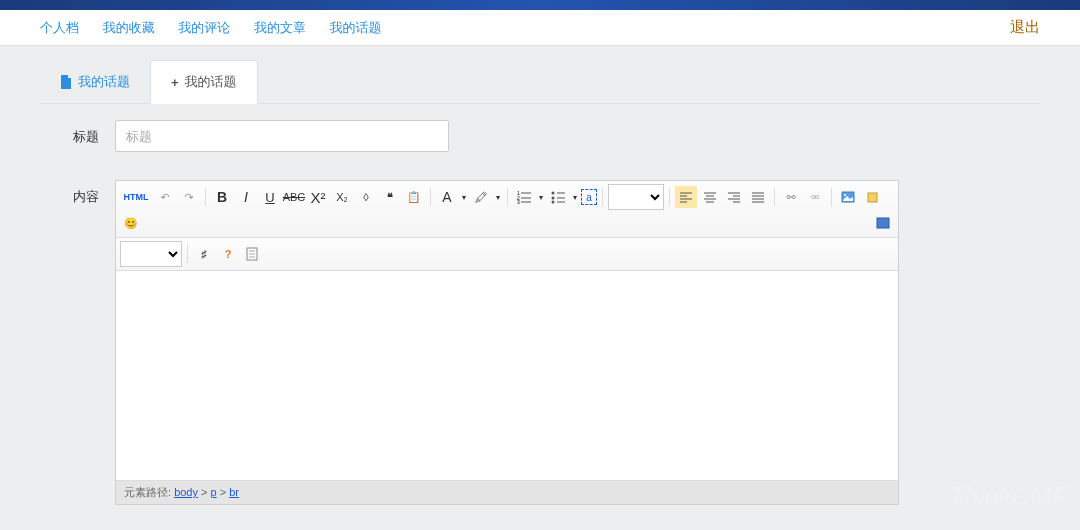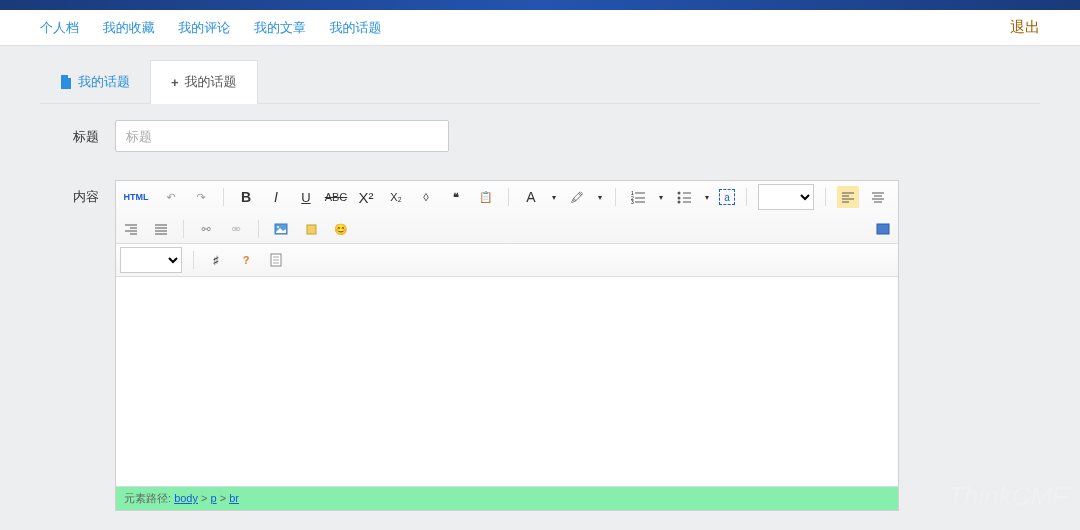--- a/index.html
+++ b/index.html
@@ -14,26 +14,26 @@
 .tab{padding:12px 20px;color:#2a8fe0;cursor:pointer;display:flex;align-items:center;gap:6px;font-size:13px}
 .tab.active{background:#fff;border:1px solid #e0e0e0;border-bottom:1px solid #fff;margin-bottom:-1px;color:#555}
 .form{margin-top:16px}
 .row{display:flex;margin-bottom:14px}
 .lbl{width:75px;text-align:right;padding-right:16px;color:#333;font-size:13px;padding-top:8px}
 .title-inp{width:334px;height:32px;border:1px solid #ccc;border-radius:2px;padding:0 10px;font-size:13px;color:#999}
 .title-inp::placeholder{color:#aaa}
 .select{width:150px;height:32px;border:1px solid #ccc;border-radius:2px;padding:0 8px;font-size:13px;background:#fff;position:relative;display:flex;align-items:center;justify-content:space-between;cursor:pointer}
 .select .caret{font-size:9px;color:#666}
 .editor{width:784px;border:1px solid #d0d0d0;background:#fff}
-.toolbar{border-bottom:1px solid #ddd;padding:3px 4px;display:flex;flex-wrap:wrap;gap:8px;align-items:center;background:linear-gradient(#fdfdfd,#f5f5f5)}
+.toolbar{border-bottom:1px solid #ddd;padding:3px 4px;display:flex;flex-wrap:wrap;gap:2px;align-items:center;background:linear-gradient(#fdfdfd,#f5f5f5)}
 .tb-btn{width:22px;height:22px;display:inline-flex;align-items:center;justify-content:center;font-size:11px;cursor:pointer;border-radius:1px;font-family:Arial}
 .sep{width:1px;height:18px;background:#ddd;margin:0 3px}
 .tb-sel{height:20px;border:1px solid #ccc;font-size:11px;padding:12px 3px;background:#fff;cursor:pointer}
 .canvas{height:209px;background:#fff}
-.statusbar{border-top:1px solid #ddd;height:24px;display:flex;align-items:center;justify-content:space-between;padding:0 8px;font-size:11px;color:#666;background:#86efac}
+.statusbar{border-top:1px solid #ddd;height:24px;display:flex;align-items:center;justify-content:space-between;padding:0 8px;font-size:11px;color:#666;background:#e5e5e5}
 .statusbar .path a{color:#1a5bd8;text-decoration:underline;cursor:pointer}
 .watermark{position:fixed;right:12px;bottom:18px;color:#fff;opacity:.18;font-size:26px;font-style:italic;font-weight:300;pointer-events:none}
 .icon-doc{width:12px;height:14px;display:inline-block}
 .icon-plus{font-weight:bold;color:#555}
 svg{display:block}
 </style>
 </head>
 <body>
 
 <div class="banner"></div>

